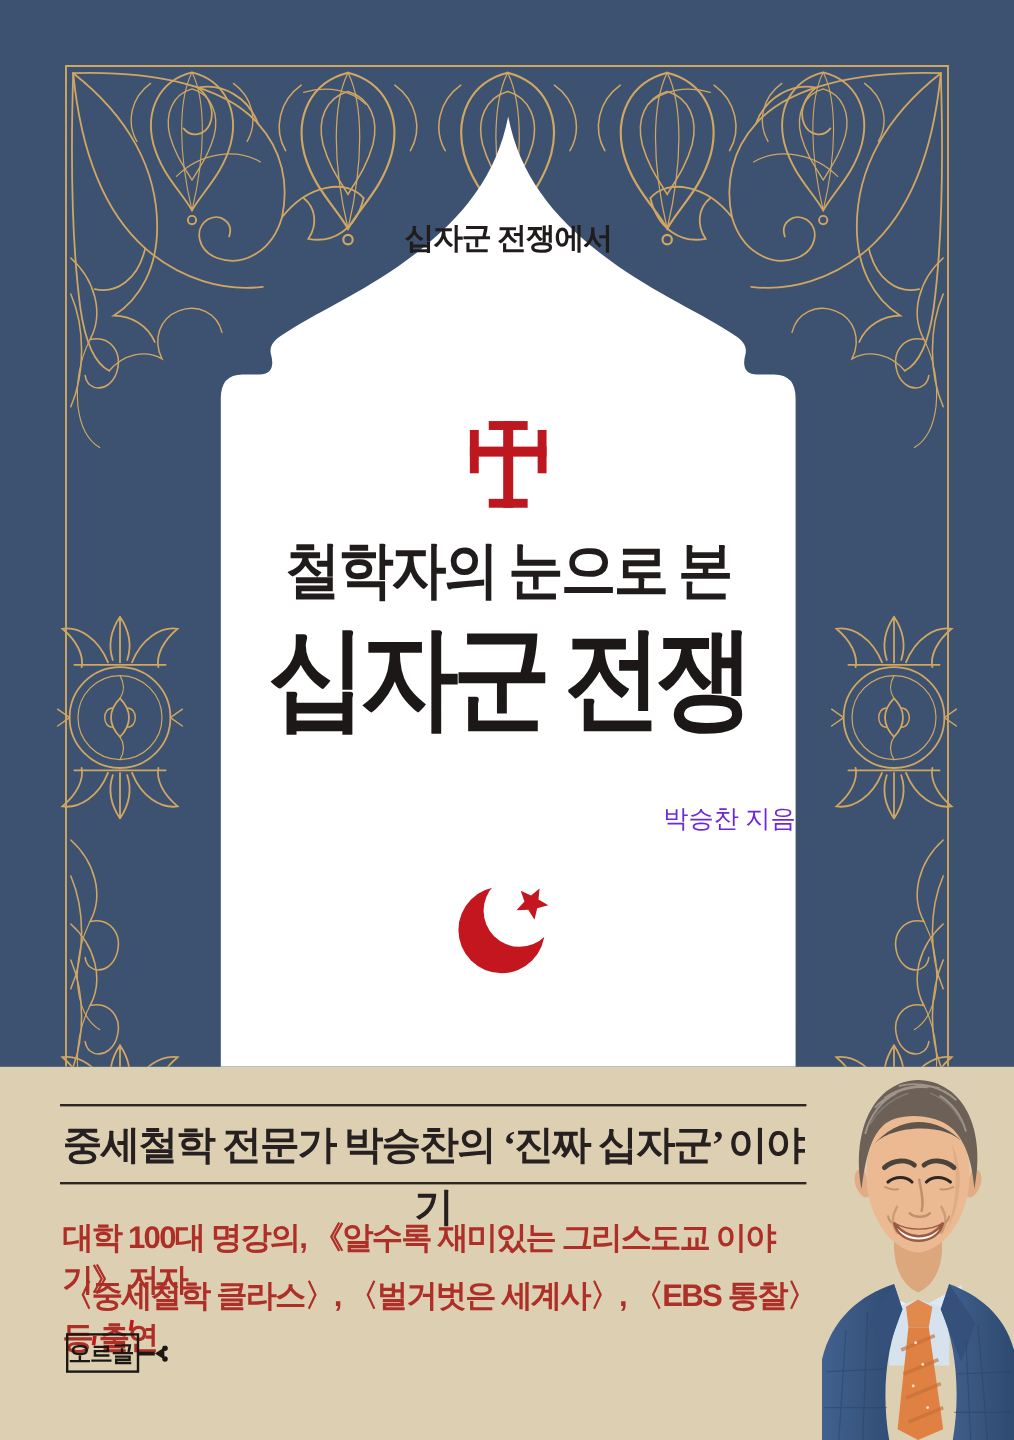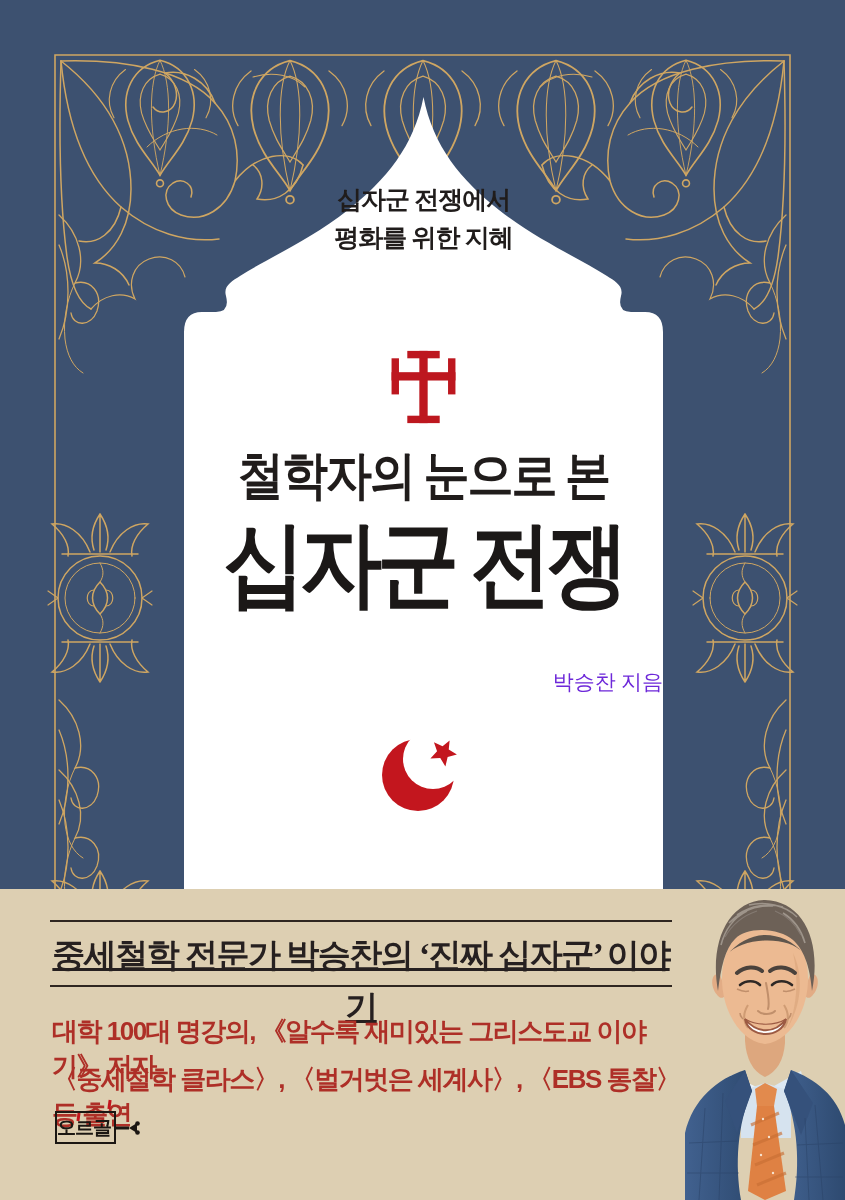--- a/index.html
+++ b/index.html
@@ -17,21 +17,21 @@
   .ctext{position:absolute;left:184px;width:479px;text-align:center;color:#201c1b;}
   .tagline{top:181px;font-size:25px;line-height:38px;letter-spacing:-1px;font-weight:700;}
   .title1{top:441px;font-size:46px;font-weight:bold;letter-spacing:-2px;transform:scaleY(1.12);transform-origin:top;}
   .title2{top:503px;font-size:82px;font-weight:bold;letter-spacing:-5px;transform:scaleY(1.14);transform-origin:top;color:#1b1817;}
   .authorline{top:668px;font-size:21px;letter-spacing:0px;color:#6d28d9;text-align:right;}
   .sym{position:absolute;}
 
   
   .band-rule{position:absolute;left:50px;width:622px;height:2px;background:#2e2620;}
   .headline{position:absolute;left:50px;top:929px;width:622px;text-align:center;
-    font-size:33px;font-weight:bold;letter-spacing:-1.5px;color:#262020;line-height:52px;text-decoration:underline;}
+    font-size:33px;font-weight:bold;letter-spacing:-1.5px;color:#262020;line-height:52px;}
   .cred{position:absolute;left:52px;width:640px;font-family:"Liberation Sans","DejaVu Sans",sans-serif;
     font-weight:bold;font-size:26px;letter-spacing:-1.5px;color:#ae2f27;}
   .cred1{top:1014px;}
   .cred2{top:1062px;}
 
   
   .logo{position:absolute;left:55px;top:1111px;width:61px;height:33px;border:2.5px solid #1b1713;
     display:flex;align-items:center;justify-content:flex-start;box-sizing:border-box;
     font-family:"Liberation Sans","DejaVu Sans",sans-serif;}
   .logo span{font-size:19px;font-weight:bold;color:#1b1713;letter-spacing:-1px;}
@@ -120,21 +120,20 @@
     <svg class="panel-svg" width="845" height="889" viewBox="0 0 845 889">
       <path fill="#ffffff" d="M184,889 L184,332 Q184,312 202,312 L216,312 Q230,312 226,296
         C223,286 232,281 240,276 C268,258 310,240 348,210 C386,180 414,146 423.5,97
         C433,146 461,180 499,210 C537,240 579,258 607,276 C615,281 624,286 621,296
         Q617,312 631,312 L645,312 Q663,312 663,332 L663,889 Z"></path>
     </svg>
   </div>
 
   <div class="ctext tagline">
     <div>십자군 전쟁에서</div>
-    <div>평화를 위한 지혜</div>
   </div>
 
   <svg class="sym" style="left:386px;top:346px;" width="75" height="82" viewBox="0 0 81 82">
     <g fill="#bd171f">
       <rect x="36" y="2" width="9" height="78"></rect>
       <rect x="6" y="25" width="69" height="9"></rect>
       <rect x="23" y="2" width="35" height="8"></rect>
       <rect x="23" y="72" width="35" height="8"></rect>
       <rect x="6" y="10" width="8" height="39"></rect>
       <rect x="67" y="10" width="8" height="39"></rect>

